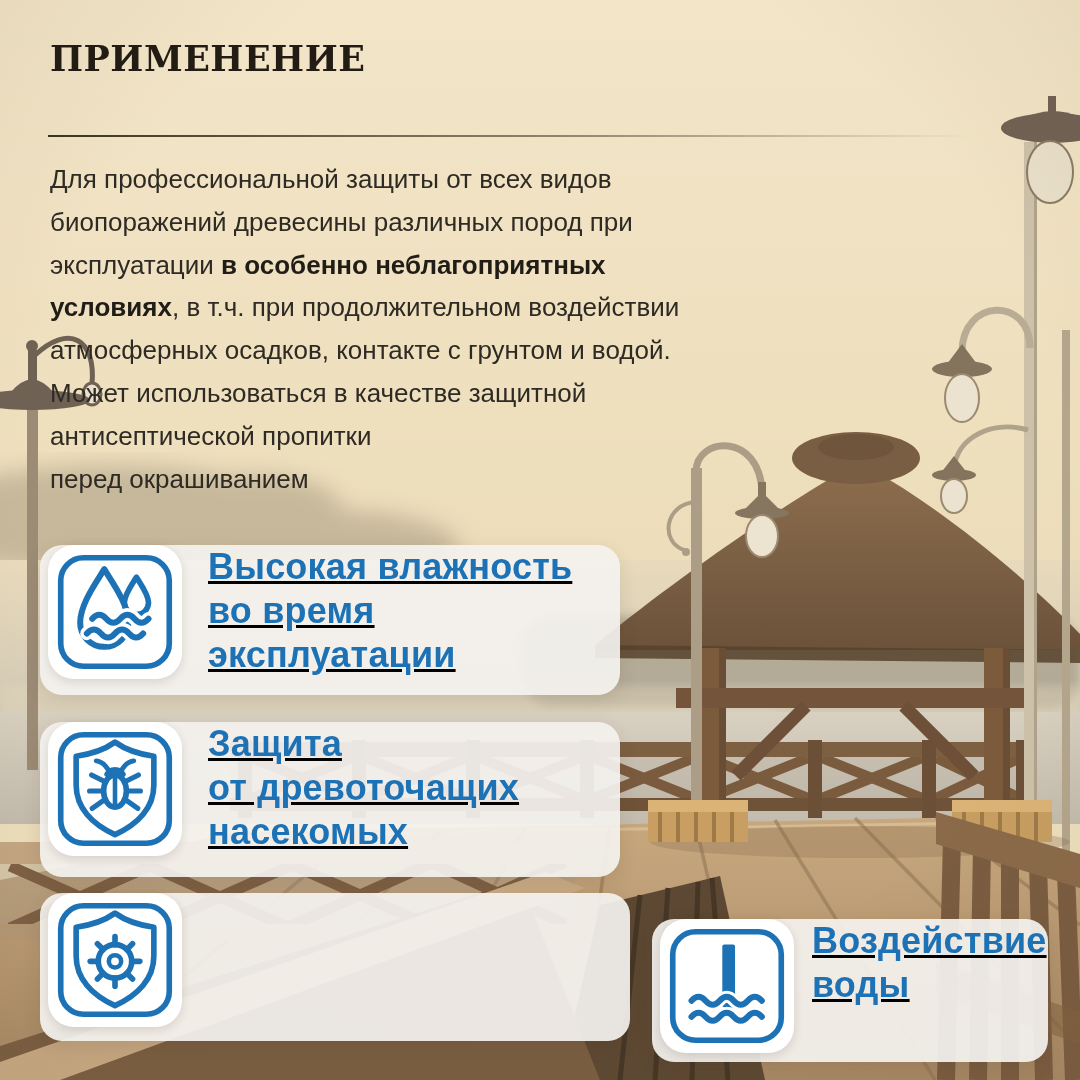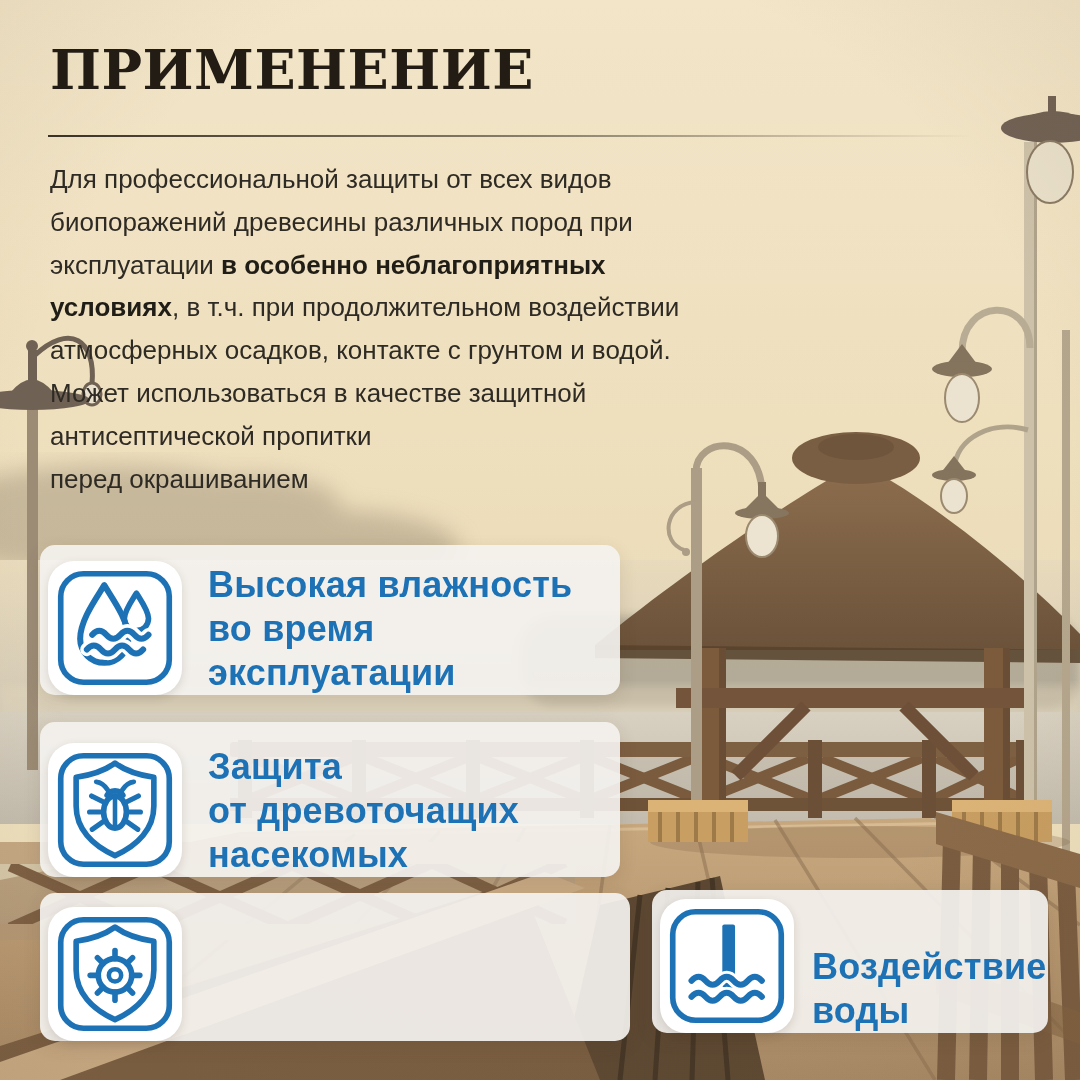--- a/index.html
+++ b/index.html
@@ -3,41 +3,41 @@
 <meta charset="utf-8">
 <style>
   html,body{margin:0;padding:0;background:#6e655a;}
   .canvas{position:relative;width:1080px;height:1080px;overflow:hidden;
           font-family:"Liberation Sans",sans-serif;background:var(--sky_beige,#eee0be);}
   .bg-photo{position:absolute;inset:0;}
   .bg-photo svg{display:block;width:1080px;height:1080px;}
 
   .page-title{position:absolute;left:50px;top:38px;margin:0;
     font-family:"DejaVu Serif","Liberation Serif",serif;
-    font-size:54px;font-weight:700;letter-spacing:.5px;color:var(--title_ink,#221c14);}
+    font-size:35px;font-weight:700;letter-spacing:.5px;color:var(--title_ink,#221c14);}
   .title-divider{position:absolute;left:48px;top:135px;width:925px;height:2px;
     background:linear-gradient(90deg,rgba(43,35,25,.92) 0%,rgba(43,35,25,.5) 55%,rgba(43,35,25,0) 100%);}
 
   .intro{position:absolute;left:50px;top:158px;width:1005px;margin:0;
     font-size:26px;line-height:42.8px;color:var(--body_ink,#2e2a24);white-space:pre-line;}
   .intro strong{font-weight:700;color:#201d17;}
 
-  .card{position:absolute;display:flex;align-items:flex-end;
-    background:var(--card_bg,rgba(244,242,239,.92));border-radius:15px;
-    box-shadow:0 6px 18px rgba(70,50,30,.12);}
+  .card{position:absolute;display:flex;align-items:flex-start;
+    background:var(--card_bg,rgba(244,242,239,.92));border-radius:22px;
+    box-shadow:0 6px 18px rgba(70,50,30,.12);text-decoration:underline;}
   .icon-tile{width:134px;height:134px;margin-left:8px;flex:0 0 auto;
     background:var(--icon_tile_bg,#fff);border-radius:26px;
     box-shadow:0 3px 10px rgba(60,40,20,.14);color:var(--accent_blue,#1d72b6);}
   .icon-tile svg{display:block;width:134px;height:134px;}
   .card-text{margin-left:26px;font-weight:700;font-size:36px;line-height:44px;
     color:var(--accent_blue,#1d72b6);white-space:pre-line;letter-spacing:.2px;}
   #card1{left:40px;top:545px;width:580px;height:150px;}
   #card2{left:40px;top:722px;width:580px;height:155px;}
   #card3{left:40px;top:893px;width:590px;height:148px;}
-  #card4{left:652px;top:890px;width:396px;height:143px;}
+  #card4{left:652px;top:919px;width:396px;height:143px;}
   #card4 .card-text{margin-left:18px;}
 </style>
 </head>
 <body>
 
 <div class="canvas">
 
   <div class="bg-photo">
     <svg viewBox="0 0 1080 1080" xmlns="http://www.w3.org/2000/svg">
       <defs>

